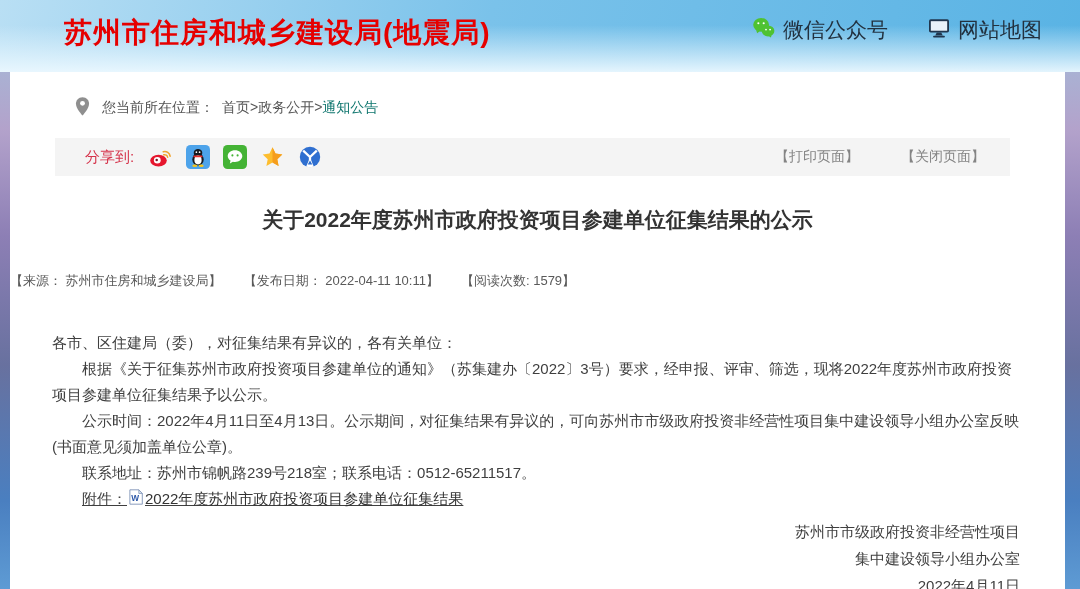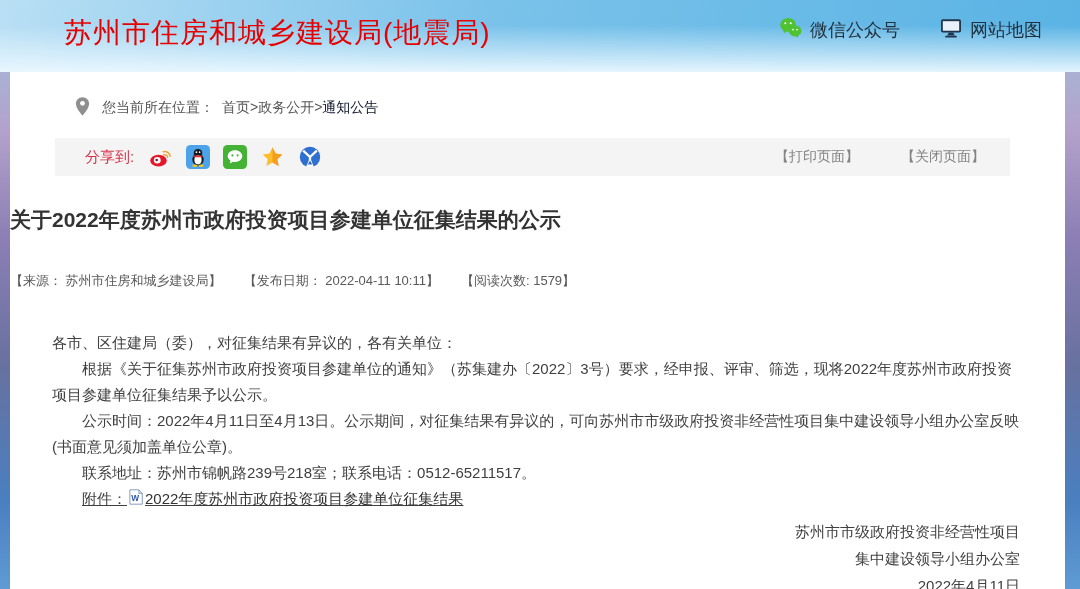--- a/index.html
+++ b/index.html
@@ -12,56 +12,56 @@
 
   
   .banner {
     position:absolute; left:0; top:0; width:1080px; height:72px;
     background:
       linear-gradient(to bottom, rgba(255,255,255,0) 35%, rgba(235,248,255,.95) 100%),
       linear-gradient(105deg,#b9dff4 0%,#7ac2ea 45%,#59b3e4 100%);
   }
   .site-title {
     position:absolute; left:64px; top:0; height:72px; line-height:66px;
-    font-size:28px; font-weight:normal; color:#e60000; letter-spacing:1px;
+    font-size:28px; font-weight:bold; color:#e60000; letter-spacing:1px;
   }
   .banner-links {
     position:absolute; right:38px; top:0; height:60px;
     display:flex; align-items:center; gap:40px;
   }
-  .banner-link { display:flex; align-items:center; gap:8px; font-size:18px; color:#22313f; cursor:pointer; }
+  .banner-link { display:flex; align-items:center; gap:8px; font-size:21px; color:#22313f; cursor:pointer; }
 
   
   .page {
     position:absolute; left:10px; top:72px; width:1055px; height:517px;
     background:#ffffff;
   }
 
   
   .breadcrumb {
     margin:24px 0 0 65px; display:flex; align-items:center; gap:12px;
     font-size:14px; color:#555;
   }
   .breadcrumb .path { color:#555; cursor:pointer; }
-  .breadcrumb .current { color:#0f172a; cursor:pointer; }
+  .breadcrumb .current { color:#0f766e; cursor:pointer; }
 
   
   .share-bar {
     margin:18px 55px 0 45px; height:38px; background:#f4f4f4;
     display:flex; align-items:center;
   }
   .share-label { margin-left:30px; font-size:15px; color:#d5334b; }
   .share-icons { display:flex; align-items:center; gap:13px; margin-left:14px; }
   .share-icons svg { display:block; cursor:pointer; }
   .share-right { margin-left:auto; display:flex; gap:42px; padding-right:25px; font-size:14px; color:#848484; }
   .share-right span { cursor:pointer; }
 
   
   .article-title {
-    margin-top:30px; 
+    margin-top:30px; text-align:center;
     font-size:21px; font-weight:bold; color:#333;
   }
   .meta-row {
     margin-top:38px; display:flex; justify-content:flex-start; gap:22px;
     font-size:13px; color:#595959; white-space:nowrap;
   }
   .body-text {
     margin:40px 45px 0 42px;
     font-size:15px; color:#3f3f3f; line-height:26px;
   }

